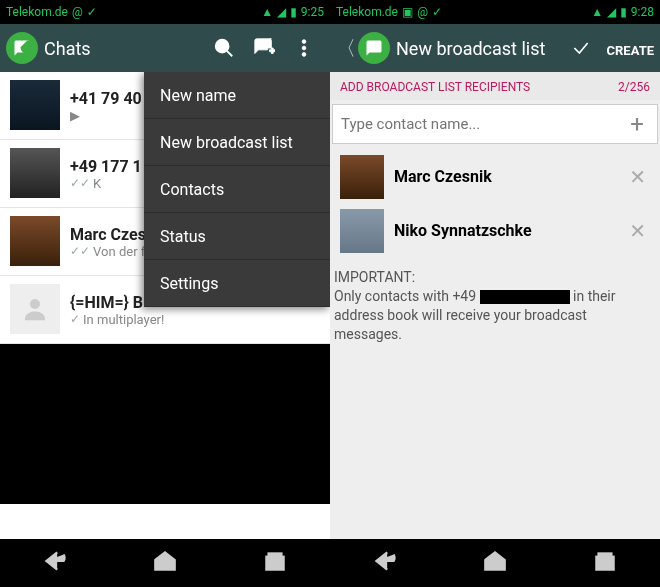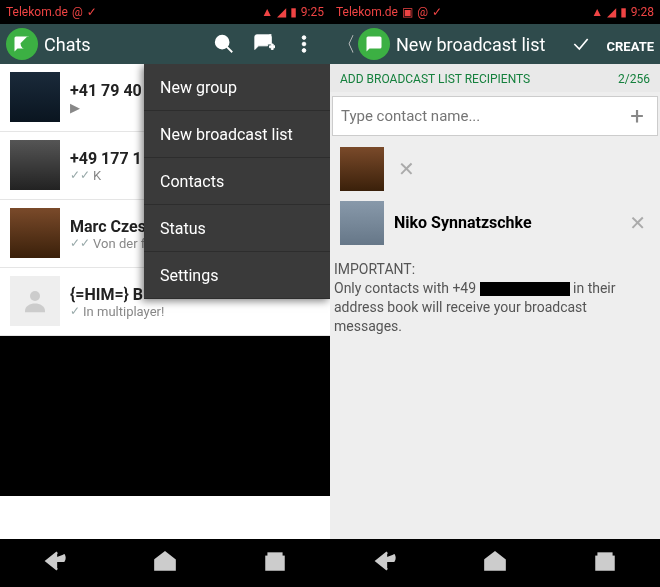--- a/index.html
+++ b/index.html
@@ -1,21 +1,21 @@
 <!DOCTYPE html>
 <html><head>
 <meta charset="utf-8">
 <style>
   * { margin: 0; padding: 0; box-sizing: border-box; font-family: Roboto, Arial, sans-serif; }
   body { background: #888; width: 660px; height: 587px; display: flex; }
   .phone { width: 330px; height: 587px; background: #fff; display: flex; flex-direction: column; position: relative; }
-  .statusbar { height: 24px; background: #000; color: #ef4444; font-size: 12px; display: flex; align-items: center; padding: 0 6px; gap: 2px; }
+  .statusbar { height: 24px; background: #000; color: #22c55e; font-size: 12px; display: flex; align-items: center; padding: 0 6px; gap: 2px; }
   .statusbar .left { display: flex; align-items: center; gap: 4px; }
   .statusbar .right { margin-left: auto; display: flex; align-items: center; gap: 4px; }
-  .actionbar { height: 40px; background: #2f4b4c; color: #fff; display: flex; align-items: center; padding: 15px 6px; }
+  .actionbar { height: 48px; background: #2f4b4c; color: #fff; display: flex; align-items: center; padding: 15px 6px; }
   .wa-logo { width: 32px; height: 32px; border-radius: 50%; background: #3cb043; display: flex; align-items: center; justify-content: center; margin-right: 6px; position: relative; }
   .wa-logo svg { width: 18px; height: 18px; fill: #fff; }
   .ab-title { font-size: 18px; font-weight: 400; flex: 1; }
   .ab-icon { width: 40px; height: 48px; display: flex; align-items: center; justify-content: center; }
   .ab-icon svg { width: 22px; height: 22px; fill: #fff; stroke: #fff; }
   .content { flex: 1; background: #fff; position: relative; overflow: hidden; }
   .chat-row { height: 68px; border-bottom: 1px solid #e5e5e5; display: flex; padding: 8px 10px; gap: 10px; }
   .avatar { width: 50px; height: 50px; background: #9ab; flex: none; }
   .avatar.placeholder { background: #eee; display:flex; align-items:center; justify-content:center; color:#bbb; }
   .chat-info { flex: 1; display: flex; flex-direction: column; justify-content: center; }
@@ -23,21 +23,21 @@
   .chat-preview { font-size: 13px; color: #888; display: flex; align-items: center; gap: 3px; }
   .ticks { color: #9aa; font-size: 12px; }
   .black-block { background: #000; height: 160px; }
   .hint { text-align: center; font-size: 12px; color: #777; padding: 10px; background:#f2f2f2; }
   .navbar { height: 48px; background: #000; display: flex; align-items: center; justify-content: space-around; }
   .navbar svg { width: 26px; height: 26px; fill: #ccc; stroke: #ccc; }
   .menu { position: absolute; top: 0; right: 0; width: 186px; background: #3a3a3a; color: #fff; box-shadow: -2px 2px 8px rgba(0,0,0,0.5); z-index: 10; }
   .menu-item { height: 47px; display: flex; align-items: center; padding: 0 16px; font-size: 16px; border-bottom: 1px solid #2d2d2d; }
   
   .create-btn { display: flex; align-items: flex-end; gap: 16px; font-size: 13px; font-weight: bold; }
-  .section-head { background:#e9e9e9; padding: 8px 10px 6px; font-size: 12px; color: #15803d; display:flex; }
+  .section-head { background:#e9e9e9; padding: 8px 10px 6px; font-size: 12px; color: #be185d; display:flex; }
   .section-head .count { margin-left:auto; }
   .input-row { display:flex; border:1px solid #ccc; margin:4px 2px 6px; background:#fff; }
   .input-row input { flex:1; border:none; padding:10px 8px; font-size:15px; outline:none; color:#888; background:transparent; }
   .input-row .plus { width:40px; display:flex; align-items:center; justify-content:center; color:#888; font-size:24px; }
   .contact-row { height:54px; display:flex; align-items:center; padding:0 10px; gap:10px; border-bottom:1px solid #eee; }
   .contact-row .avatar { width:44px; height:44px; }
   .contact-row .name { font-weight:bold; font-size:16px; flex:1; }
   .contact-row .x { color:#aaa; font-size:20px; padding:0 4px; }
   .important { padding: 10px 4px; font-size:14px; color:#555; line-height:1.35; }
   .redact { display:inline-block; width:90px; height:14px; background:#000; vertical-align:middle; }
@@ -135,21 +135,21 @@
         <div class="chat-name">{=HIM=} B</div>
         <div class="chat-preview">
             <span class="ticks">✓</span>
             <span>In multiplayer!</span>
           </div>
       </div>
     </div>
     <div class="black-block"></div>
 
     <div class="menu">
-      <div class="menu-item">New group</div>
+      <div class="menu-item">New name</div>
       <div class="menu-item">New broadcast list</div>
       <div class="menu-item">Contacts</div>
       <div class="menu-item">Status</div>
       <div class="menu-item">Settings</div>
     </div>
   </div>
 
   <div class="navbar">
     <div><svg viewBox="0 0 24 24" fill="none" stroke-width="2">
           <path d="M14 4 L4 12 L14 20 M4 12 H20 A6 6 0 0 0 20 6"></path>
@@ -200,20 +200,21 @@
     <div class="section-head">
       <span>ADD BROADCAST LIST RECIPIENTS</span>
       <span class="count">2/256</span>
     </div>
     <div class="input-row">
       <input type="text" placeholder="Type contact name..." style="">
       <div class="plus">+</div>
     </div>
     <div class="contact-row">
       <div class="avatar av3"></div>
+      <div class="name">Marc Czesnik</div>
       <div class="x">✕</div>
     </div>
     <div class="contact-row">
       <div class="avatar av4"></div>
       <div class="name">Niko Synnatzschke</div>
       <div class="x">✕</div>
     </div>
     <div class="important">
       <div>IMPORTANT:</div>
       <span>Only contacts with +49</span>

